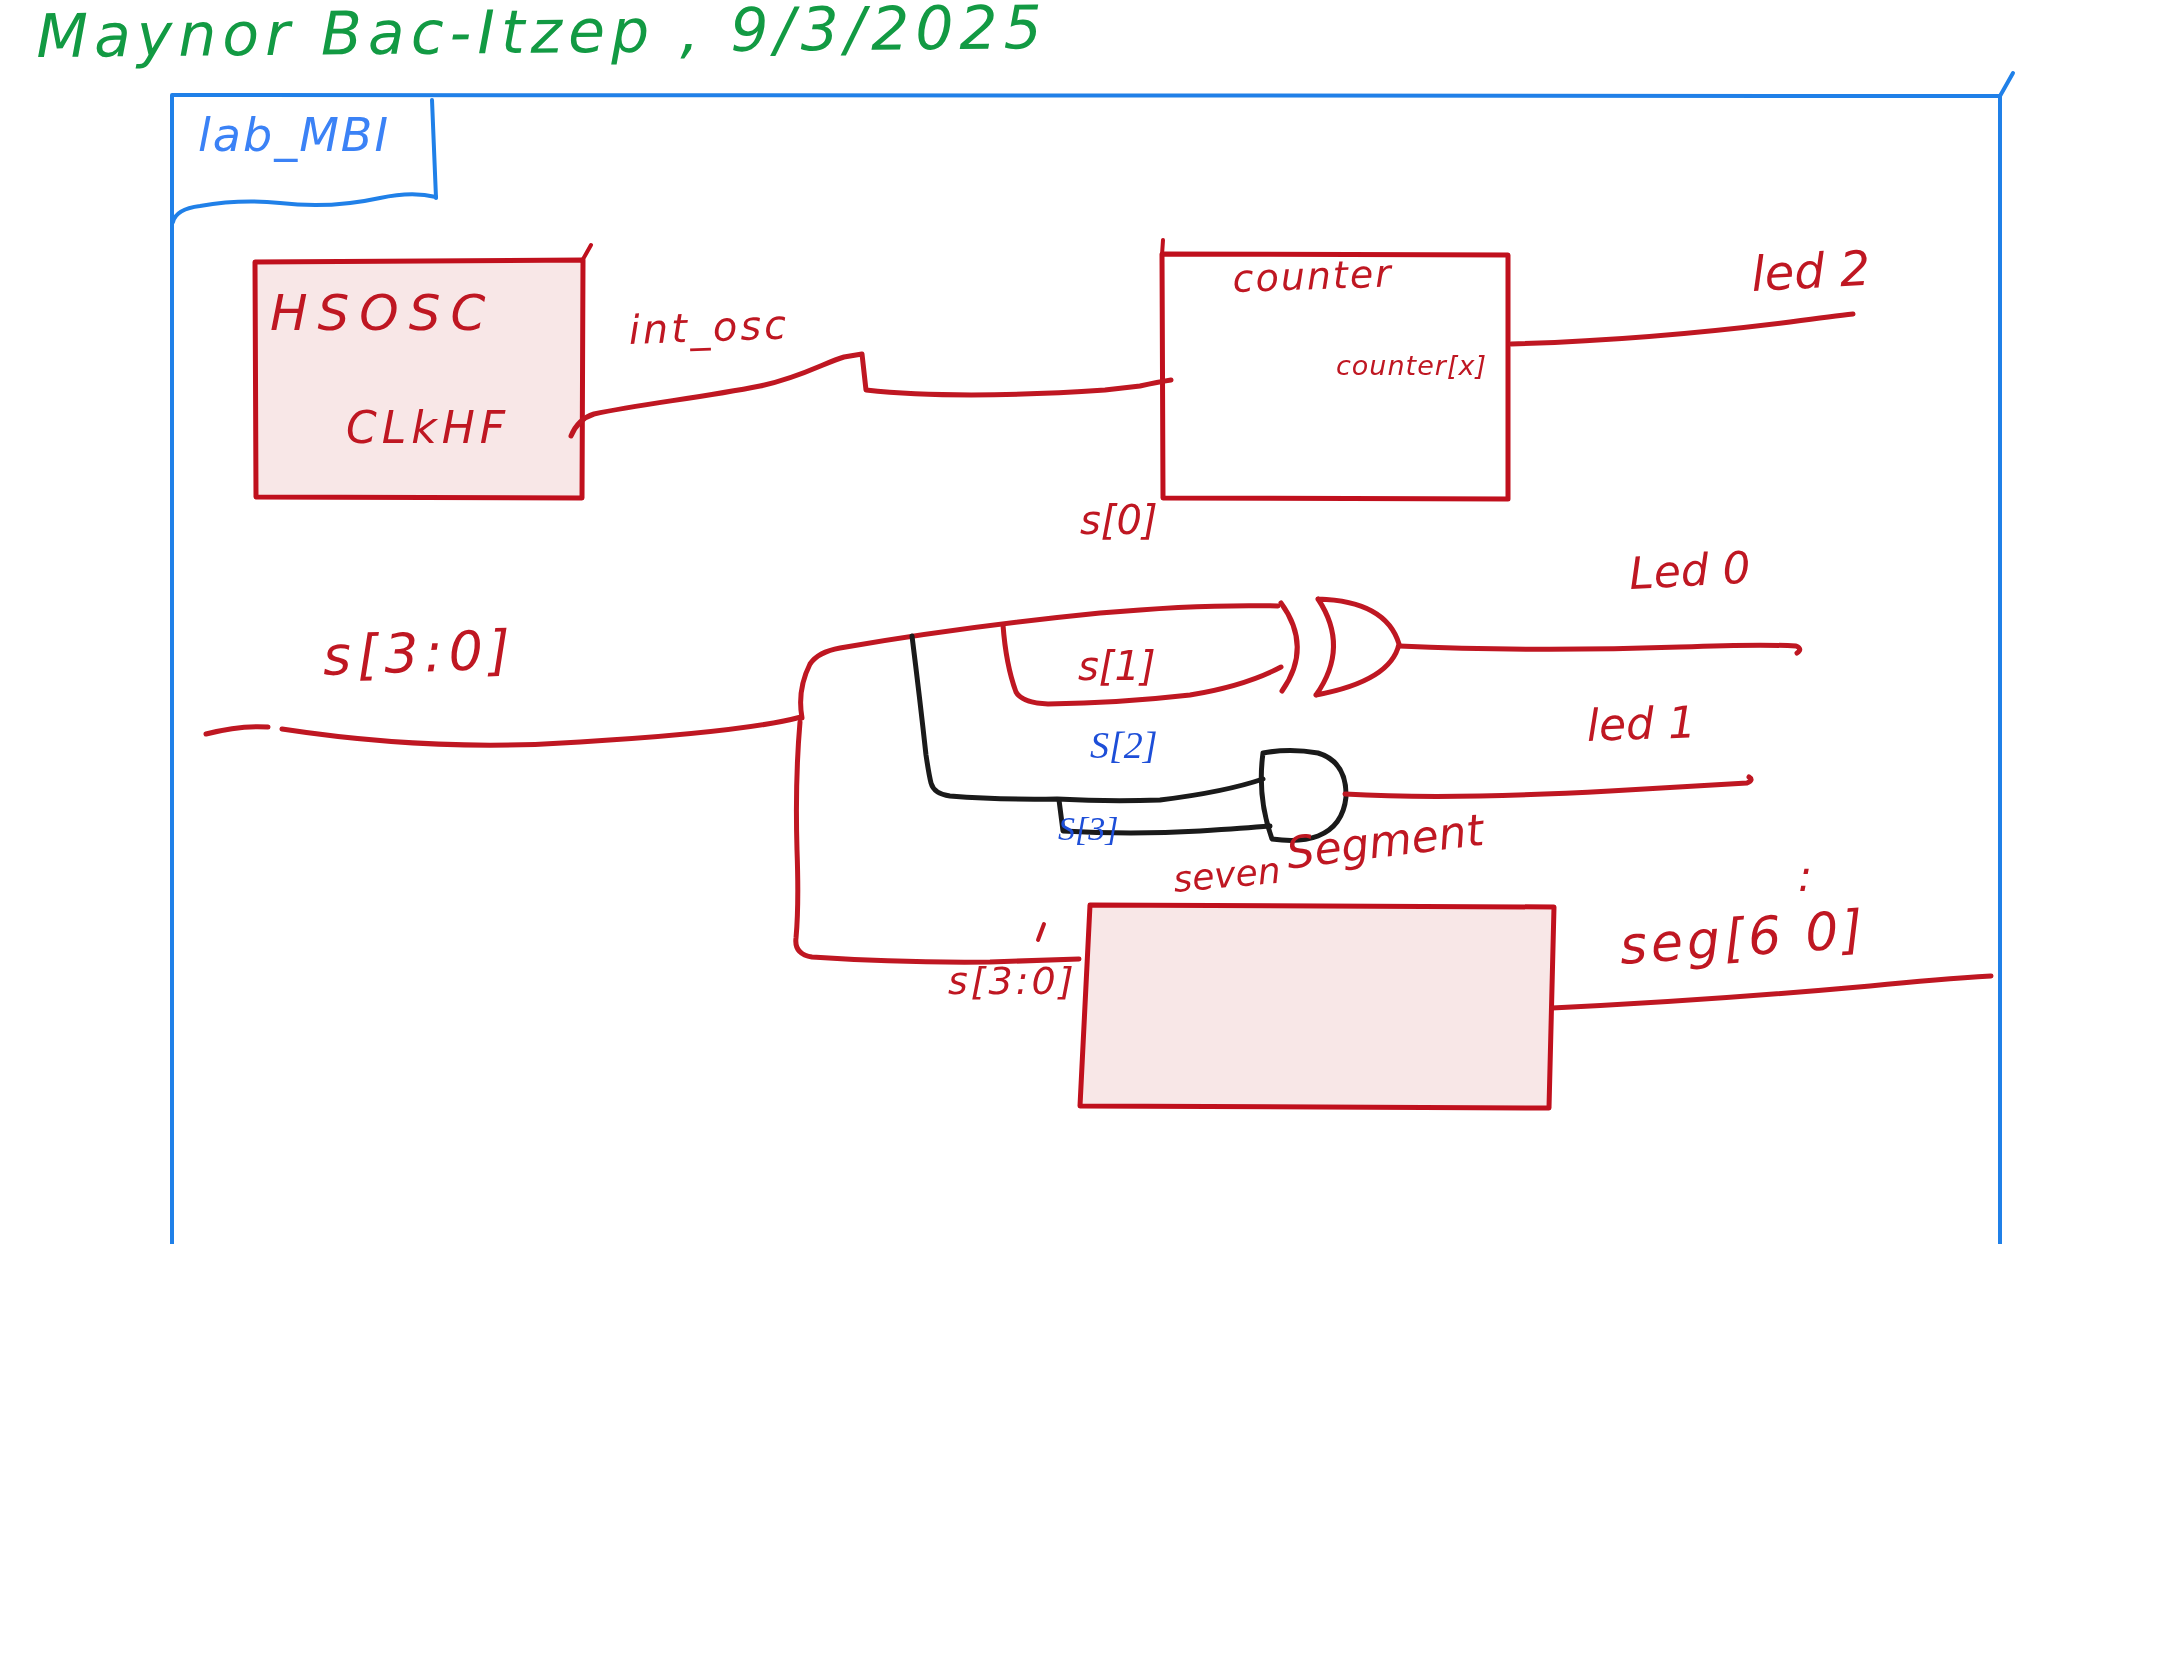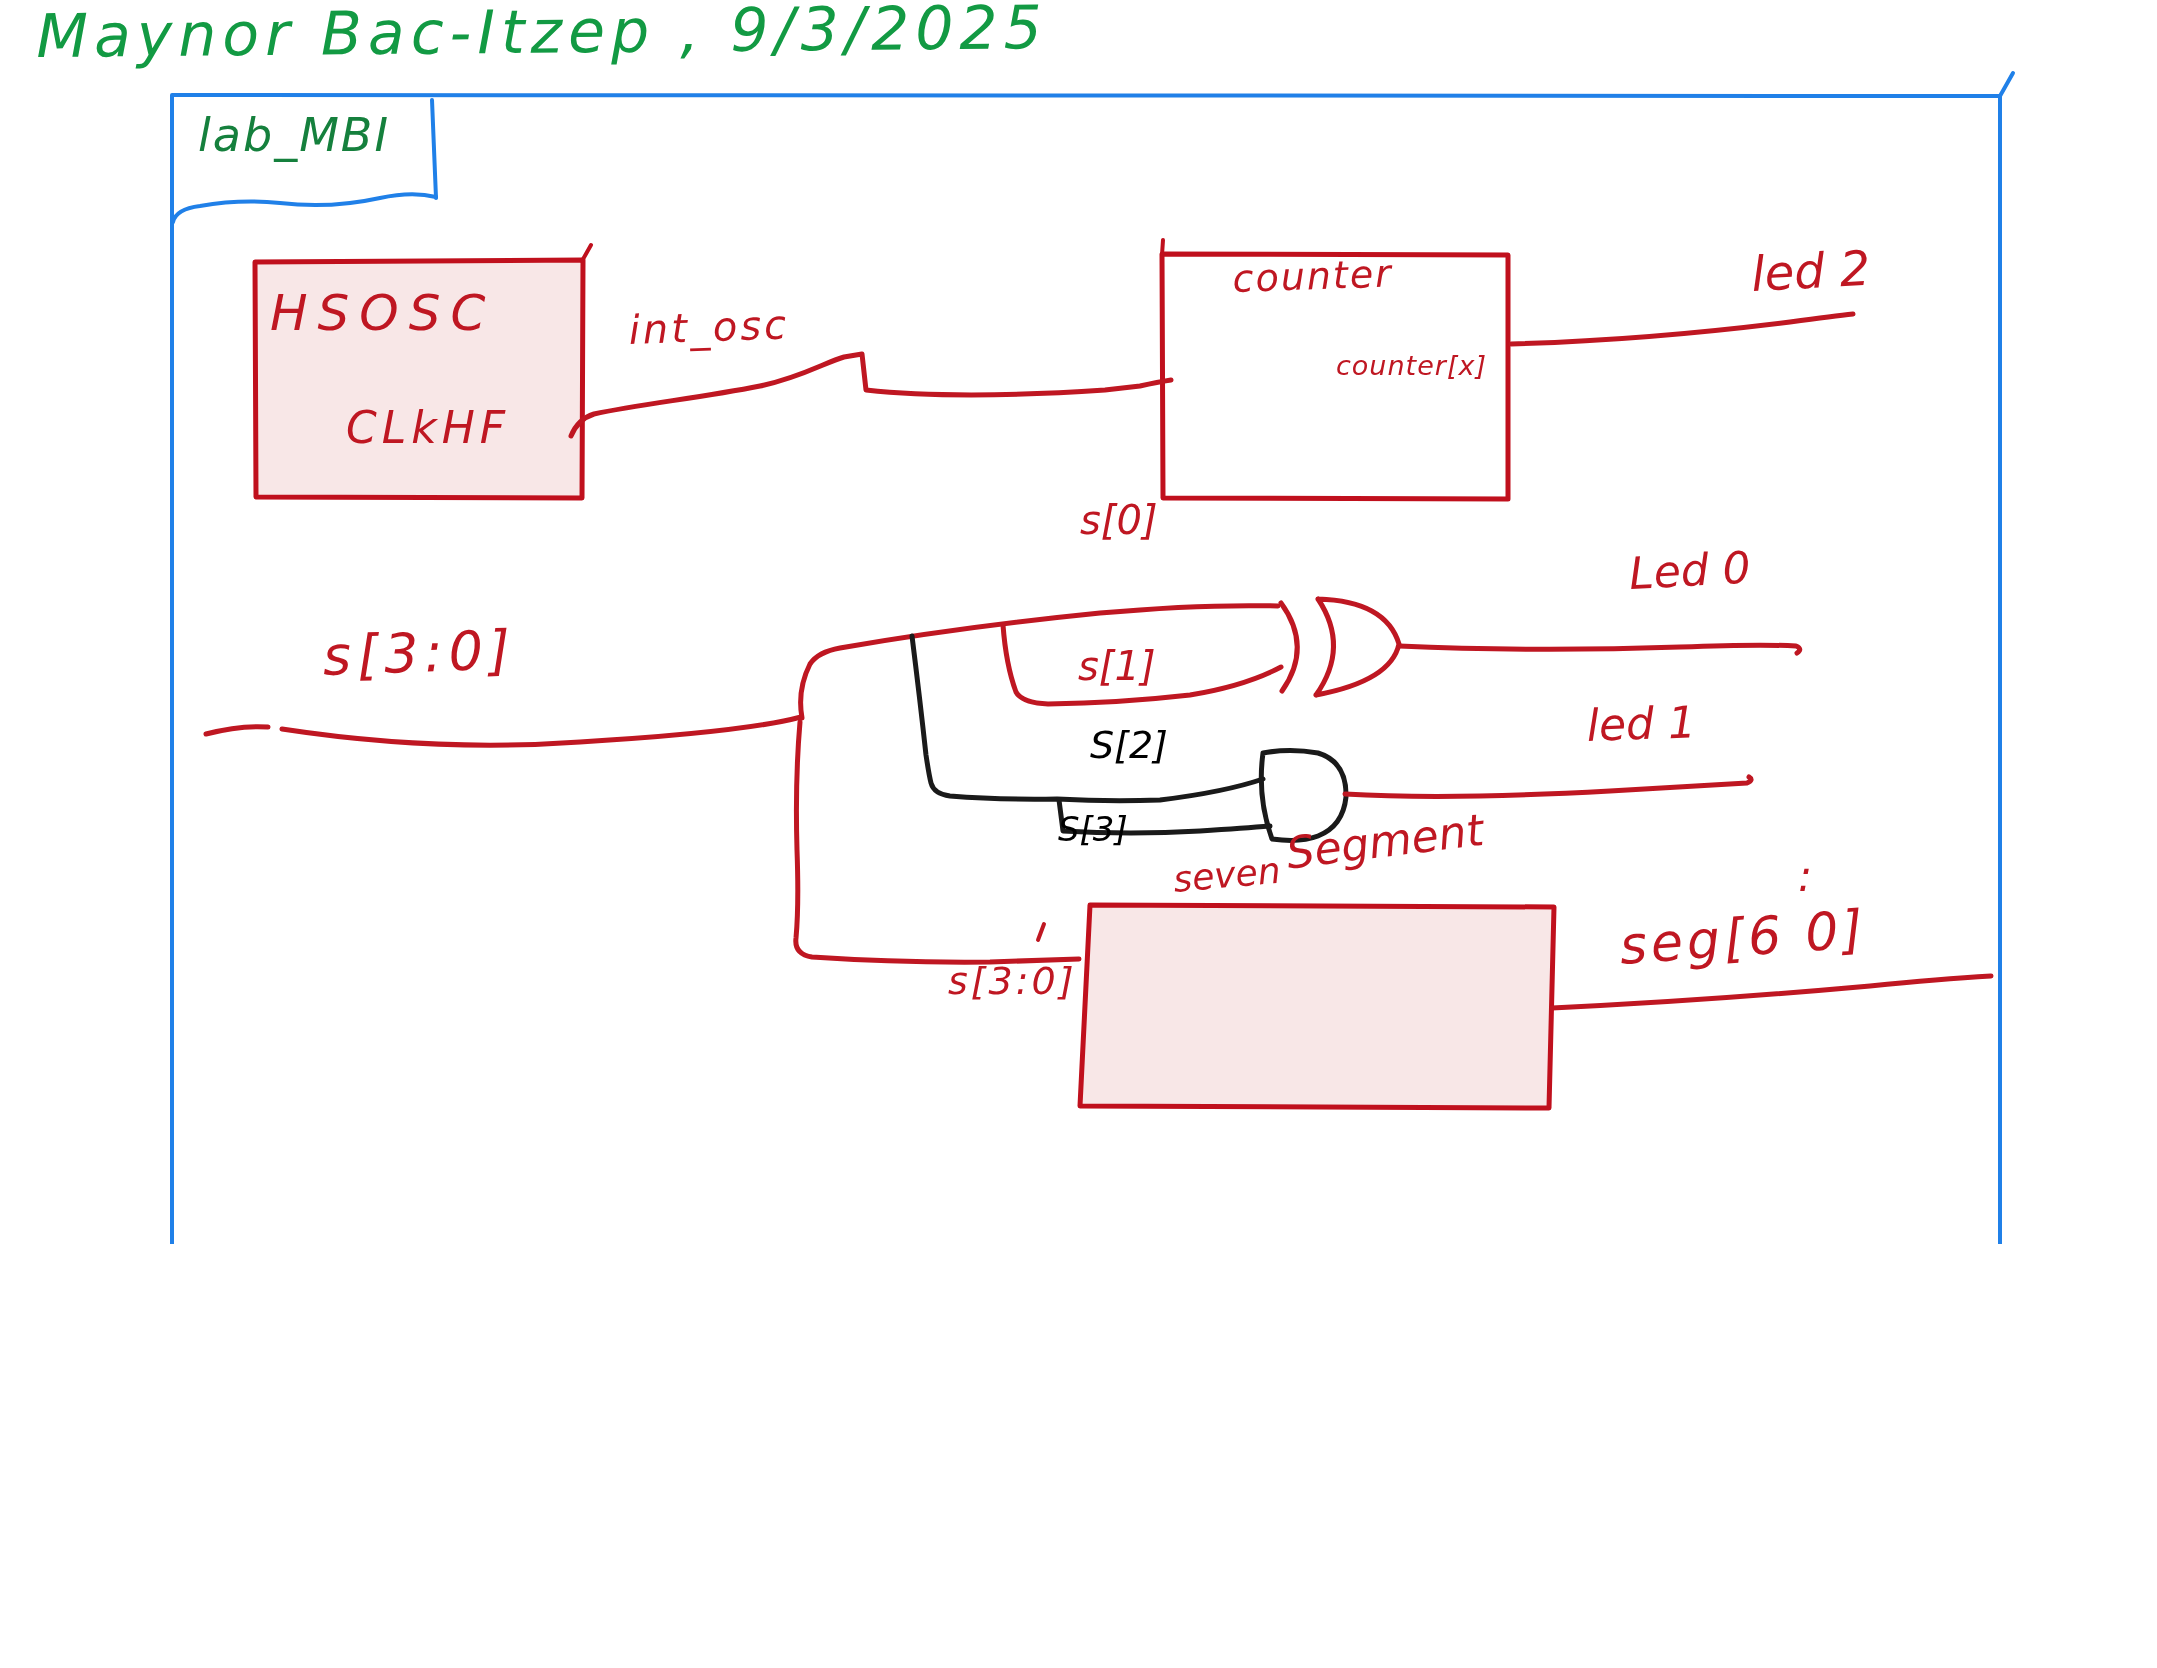--- a/index.html
+++ b/index.html
@@ -1,22 +1,22 @@
 <!DOCTYPE html>
 <html><head>
 <meta charset="utf-8">
 <style>
   html,body{margin:0;padding:0;background:#ffffff;}
   #canvas{position:relative;width:2157px;height:1244px;background:#ffffff;overflow:hidden;}
   svg.ink{position:absolute;left:0;top:0;}
   .hw{position:absolute;font-family:"DejaVu Sans",sans-serif;font-style:italic;white-space:nowrap;line-height:1;transform-origin:left top;}
   .green{color:#129a43;}
-  .blue{color:#15803d;}
+  .blue{color:#3b82f6;}
   .red{color:#bf1722;}
-  .black{color:#000000;}
+  .black{color:#1d4ed8;font-family:Liberation Serif, serif;}
 </style>
 </head>
 <body>
 
 <div id="canvas">
 
   <svg class="ink" width="2157" height="1668" viewBox="0 0 2157 1668">
     <g fill="none" stroke-linecap="round" stroke-linejoin="round">
 
       <path d="M 172,95 L 2000,96 L 2000,1265 L 172,1266 Z" stroke="#2080e8" stroke-width="4"></path>

